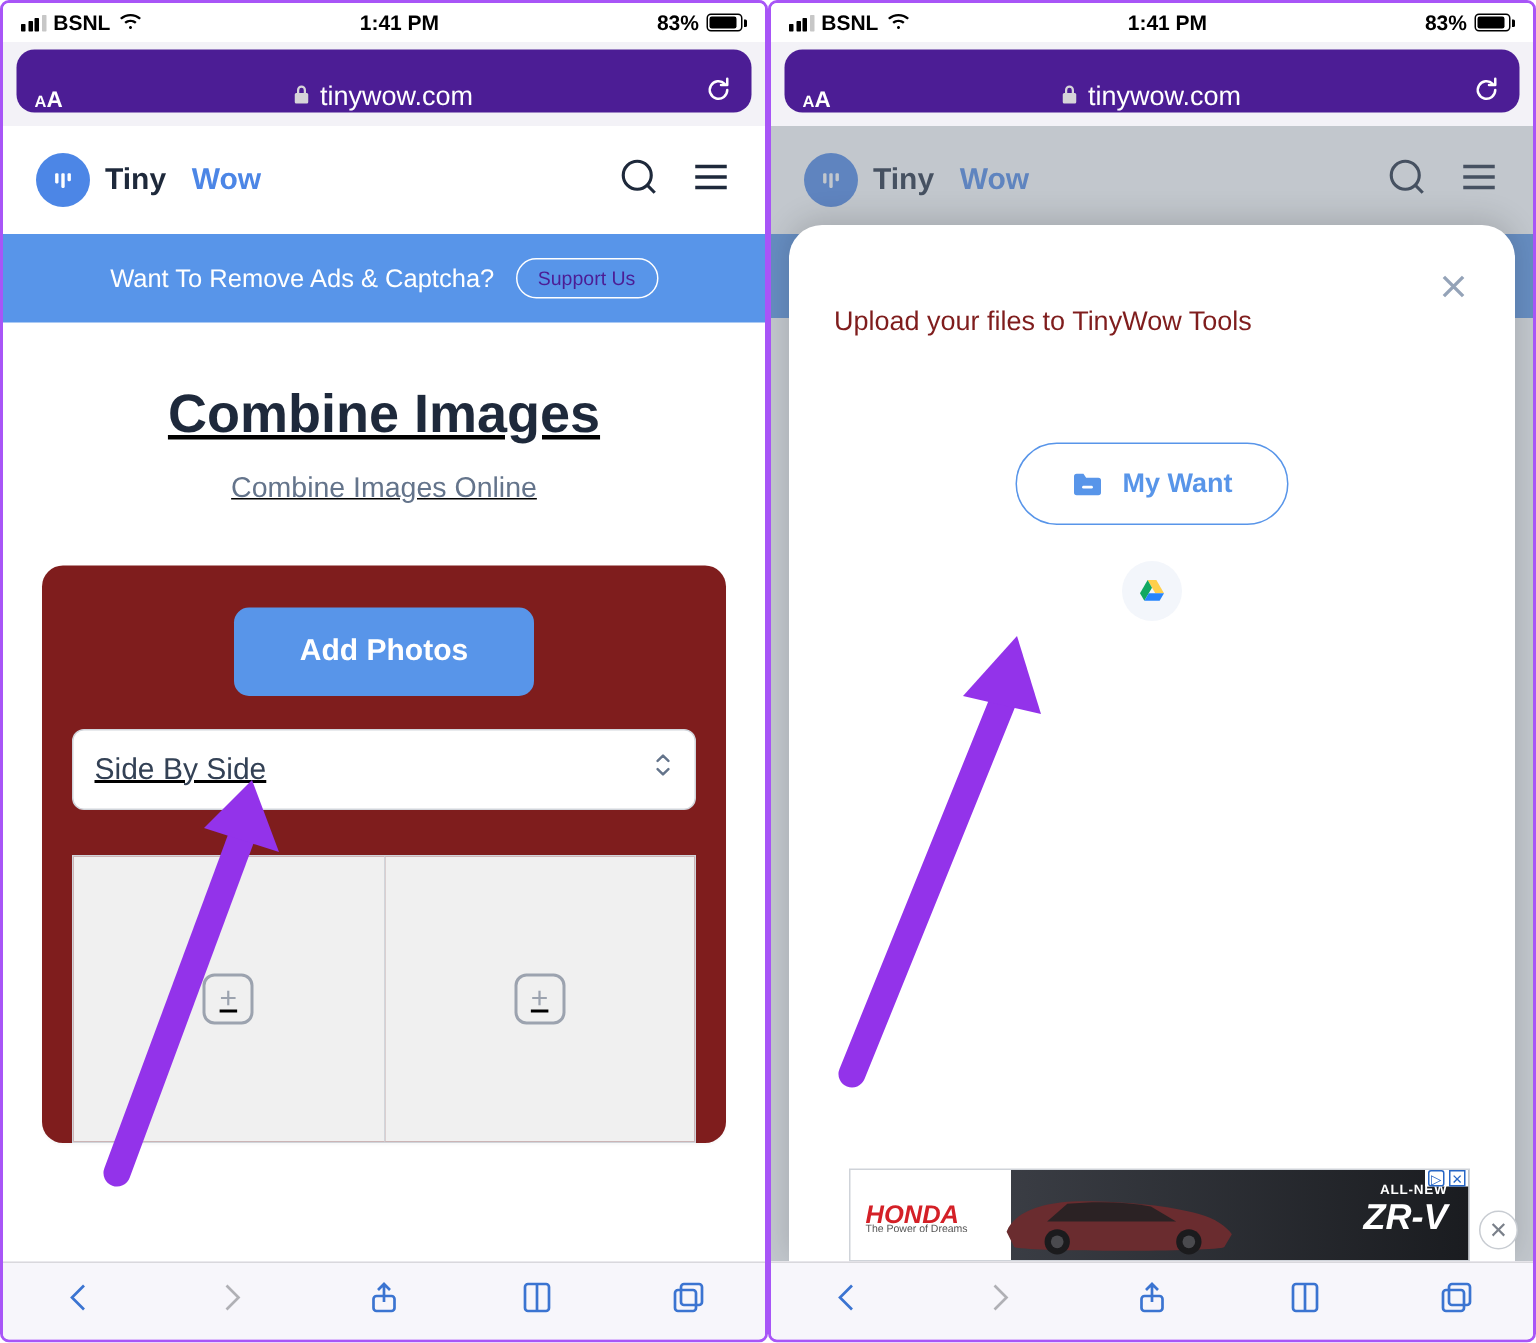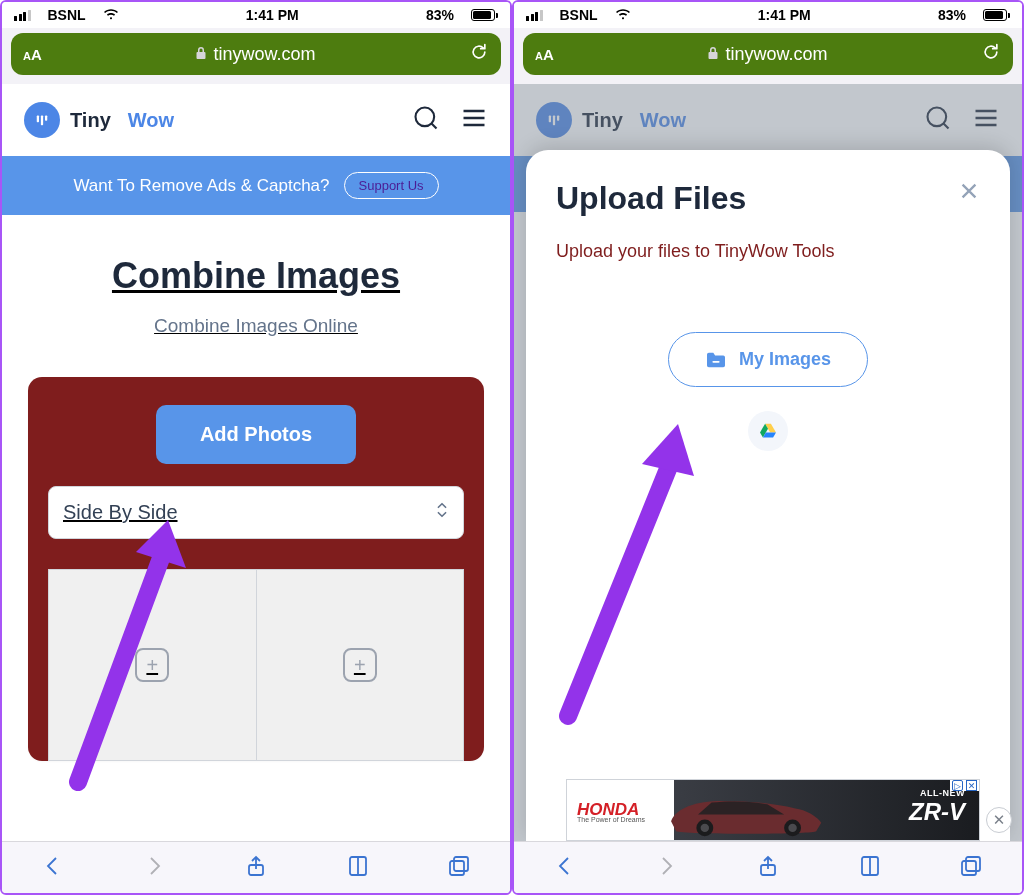--- a/index.html
+++ b/index.html
@@ -30,46 +30,46 @@
     display: flex;
     align-items: center;
     justify-content: space-between;
     height: 26px;
     padding: 0 12px;
     font-size: 14px;
     font-weight: 600;
     color: #000;
     background: #fff;
   }
-  .status-left, .status-right { display: flex; align-items: center; gap: 17px; }
+  .status-left, .status-right { display: flex; align-items: center; gap: 5px; }
   .signal-bars { display: inline-flex; align-items: flex-end; gap: 1.5px; }
   .signal-bars span { width: 3px; background: #000; display: inline-block; border-radius: 0.5px;}
   .signal-bars span:nth-child(1){height:5px;}
   .signal-bars span:nth-child(2){height:7px;}
   .signal-bars span:nth-child(3){height:9px;}
   .signal-bars span:nth-child(4){height:11px; background:#c7c7c7;}
   .wifi-icon svg { width: 16px; height: 12px; }
   .battery { display:inline-flex; align-items:center; }
   .battery-body { width:24px; height:12px; border:1px solid #000; border-radius:3px; position:relative; }
   .battery-fill { position:absolute; left:1px; top:1px; bottom:1px; background:#000; border-radius:1.5px; }
   .battery-tip { width:2px; height:5px; background:#000; margin-left:1px; border-radius:0 1px 1px 0;}
   
   .url-bar {
     display:flex; align-items:center;
     background:#f3f2f7;
     height:56px;
     padding:6px 9px 10px 9px;
   }
   .url-pill {
     flex:1;
-    background:#4d7c0f;
+    background:#4c1d95;
     border-radius:12px;
     height:42px;
     display:flex;
-    align-items:center;
+    align-items:flex-end;
     color:#fff;
     padding:0 12px;
     position:relative;
   }
   .aa { font-weight:600; font-size:15px; letter-spacing:0px; }
   .aa .small{ font-size:11px; }
   .url-center { flex:1; text-align:center; display:flex; align-items:center; justify-content:center; gap:6px; font-size:18px;}
   .url-center .lock svg{ width:12px; height:14px; }
   .reload svg{ width:20px; height:20px; }
   
@@ -470,37 +470,36 @@
               </svg></span>
         </div>
       </div>
       <div class="promo" style="height:56px;"></div>
       <div class="dim-overlay"></div>
     </div>
 
     <div class="modal">
       <div class="modal-head">
         <div>
-          <div class="modal-title">Upload Files</div>
           <div class="modal-sub">Upload your files to TinyWow Tools</div>
         </div>
         <span class="close-x">
           <svg viewBox="0 0 24 24" fill="none">
               <path d="M5 5l14 14M19 5L5 19"></path>
             </svg>
         </span>
       </div>
 
 
       <button class="myfiles-btn">
         <svg viewBox="0 0 24 20">
             <path d="M2 4a2 2 0 012-2h5l2 3h9a2 2 0 012 2v9a2 2 0 01-2 2H4a2 2 0 01-2-2V4z"></path>
             <rect x="8" y="11" width="8" height="2" fill="#fff" rx="1"></rect>
           </svg>
-        <span>My Images</span>
+        <span>My Want</span>
       </button>
 
 
       <div class="gdrive">
         <svg viewBox="0 0 24 22">
           <path d="M8 1h8l7 12h-8L8 1z" fill="#ffcf4b"></path>
           <path d="M1 13l7-12 4 7-7 12-4-7z" fill="#11a861"></path>
           <path d="M5 20l4-7h14l-4 7H5z" fill="#2684fc"></path>
         </svg>
       </div>

